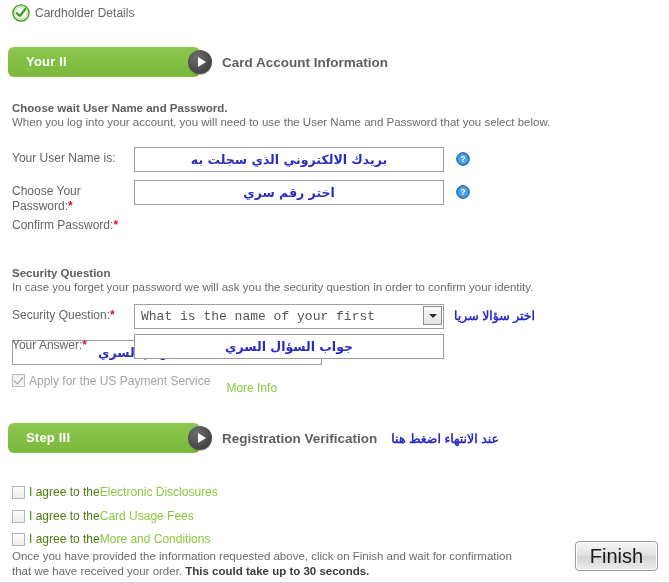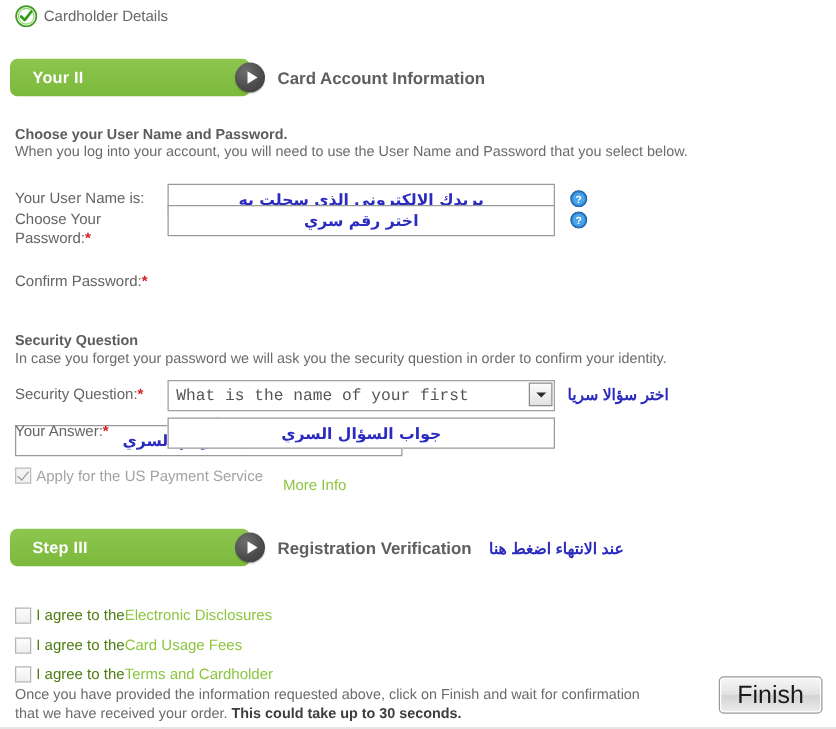--- a/index.html
+++ b/index.html
@@ -280,35 +280,35 @@
 
 <div class="step-banner" style="top:45px;">
   <div class="step-pill">Your II</div>
   <div class="step-arrow-badge">
       <span class="tri"></span>
     </div>
   <div class="step-title">Card Account Information</div>
 </div>
 
 <div class="section-head" style="top:102px;">
-  <div class="h">Choose your User Name and Password.</div>
+  <div class="h">Choose wait User Name and Password.</div>
   <div class="sub">When you log into your account, you will need to use the User Name and Password that you select below.</div>
 </div>
 
 <div class="form-row" style="top:147px;">
   <div class="field-label"><span>Your User Name is:</span></div>
   <input class="txt-input" readonly="" value="بريدك الالكتروني الذي سجلت به" style="">
   <svg class="help-icon" viewBox="0 0 16 16">
     <circle cx="8" cy="8" r="7.3" fill="#2f86d4" stroke="#1d5f9e" stroke-width="1"></circle>
     <circle cx="8" cy="8" r="5.6" fill="#4ba3e8"></circle>
     <text x="8" y="11.6" font-size="9.5" font-family="Liberation Sans, sans-serif" font-weight="bold" fill="#ffffff" text-anchor="middle">?</text>
   </svg>
 </div>
 
-<div class="form-row" style="top:164px;">
+<div class="form-row" style="top:180px;">
   <div class="field-label">
     Choose Your<br>Password:<span class="req">*</span>
   </div>
   <input class="txt-input" readonly="" value="اختر رقم سري" style="">
   <svg class="help-icon" viewBox="0 0 16 16">
     <circle cx="8" cy="8" r="7.3" fill="#2f86d4" stroke="#1d5f9e" stroke-width="1"></circle>
     <circle cx="8" cy="8" r="5.6" fill="#4ba3e8"></circle>
     <text x="8" y="11.6" font-size="9.5" font-family="Liberation Sans, sans-serif" font-weight="bold" fill="#ffffff" text-anchor="middle">?</text>
   </svg>
 </div>
@@ -366,21 +366,21 @@
   <span class="link-green">Electronic Disclosures</span>
 </div>
 <div class="cb-row" style="top:509px;">
   <span class="cb"></span>
   <span class="cb-text">I agree to the </span>
   <span class="link-green">Card Usage Fees</span>
 </div>
 <div class="cb-row" style="top:532px;">
   <span class="cb"></span>
   <span class="cb-text">I agree to the </span>
-  <span class="link-green">Terms and Cardholder</span>
+  <span class="link-green">More and Conditions</span>
 </div>
 
 <div class="footer-note">
   <div>Once you have provided the information requested above, click on Finish and wait for confirmation</div>
   <div><span>that we have received your order. </span><b>This could take up to 30 seconds.</b></div>
 </div>
 
 <button class="finish-btn">Finish</button>
 
 <div class="bottom-rule"></div>

